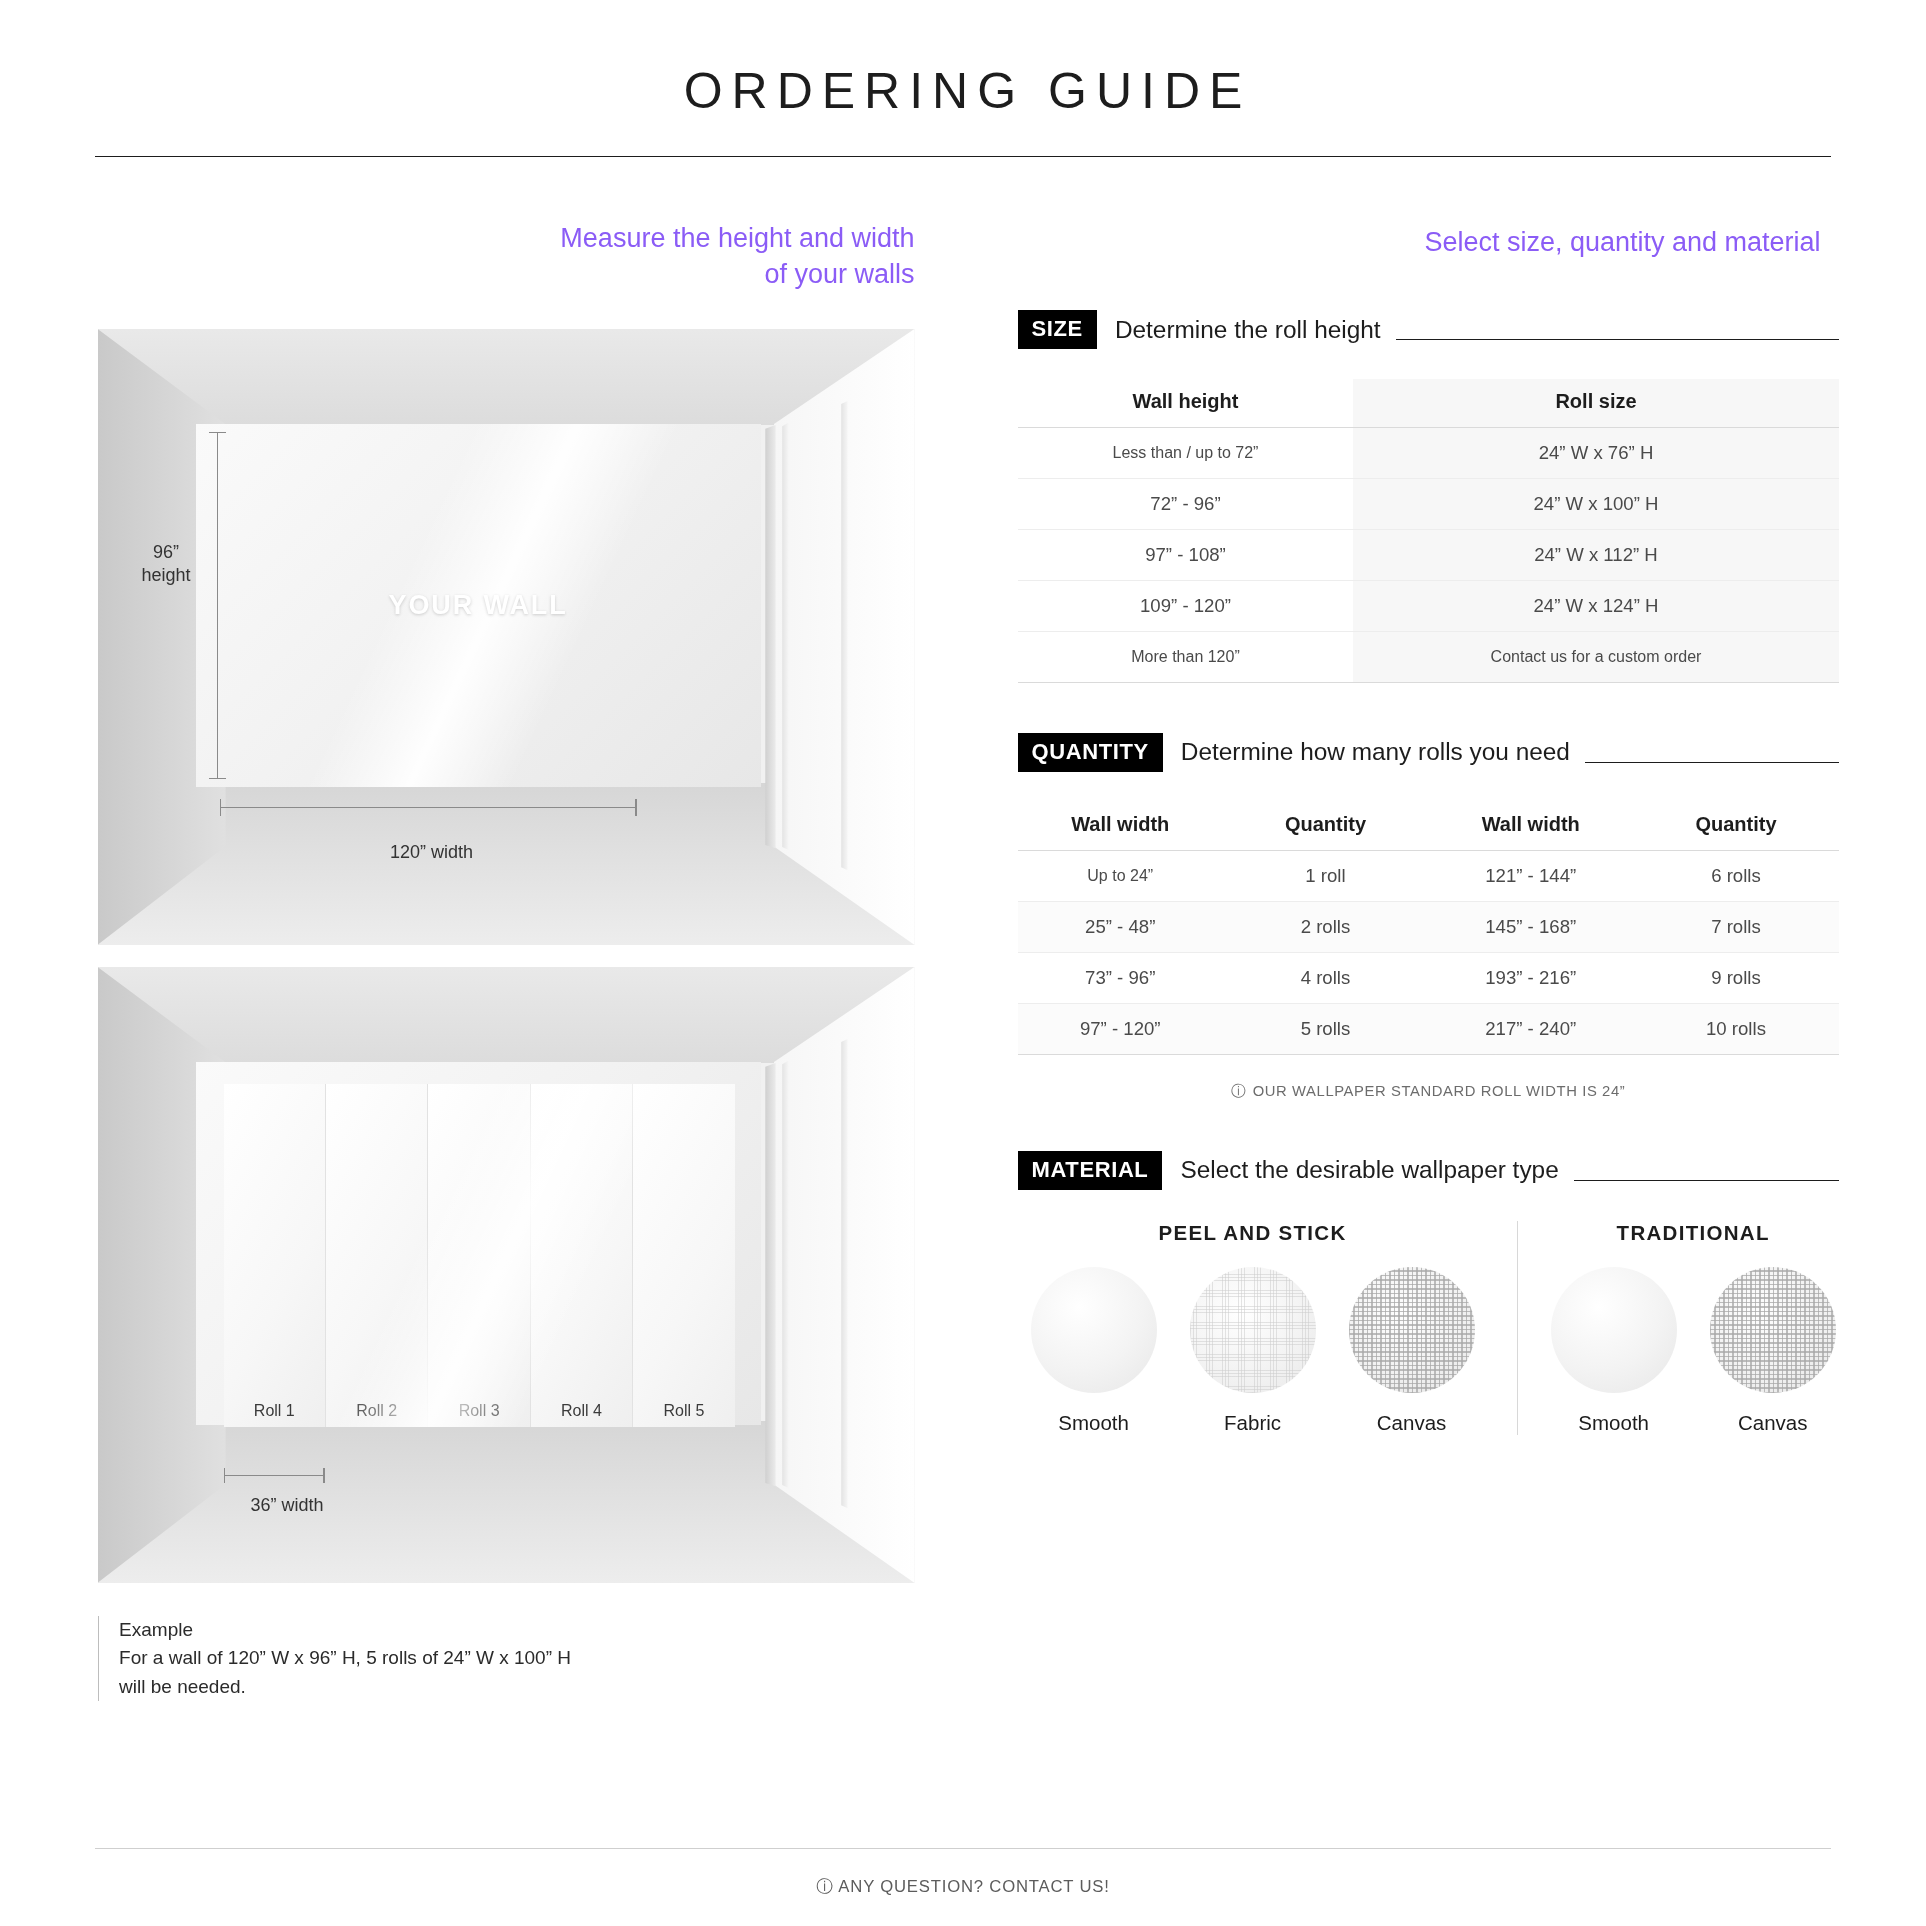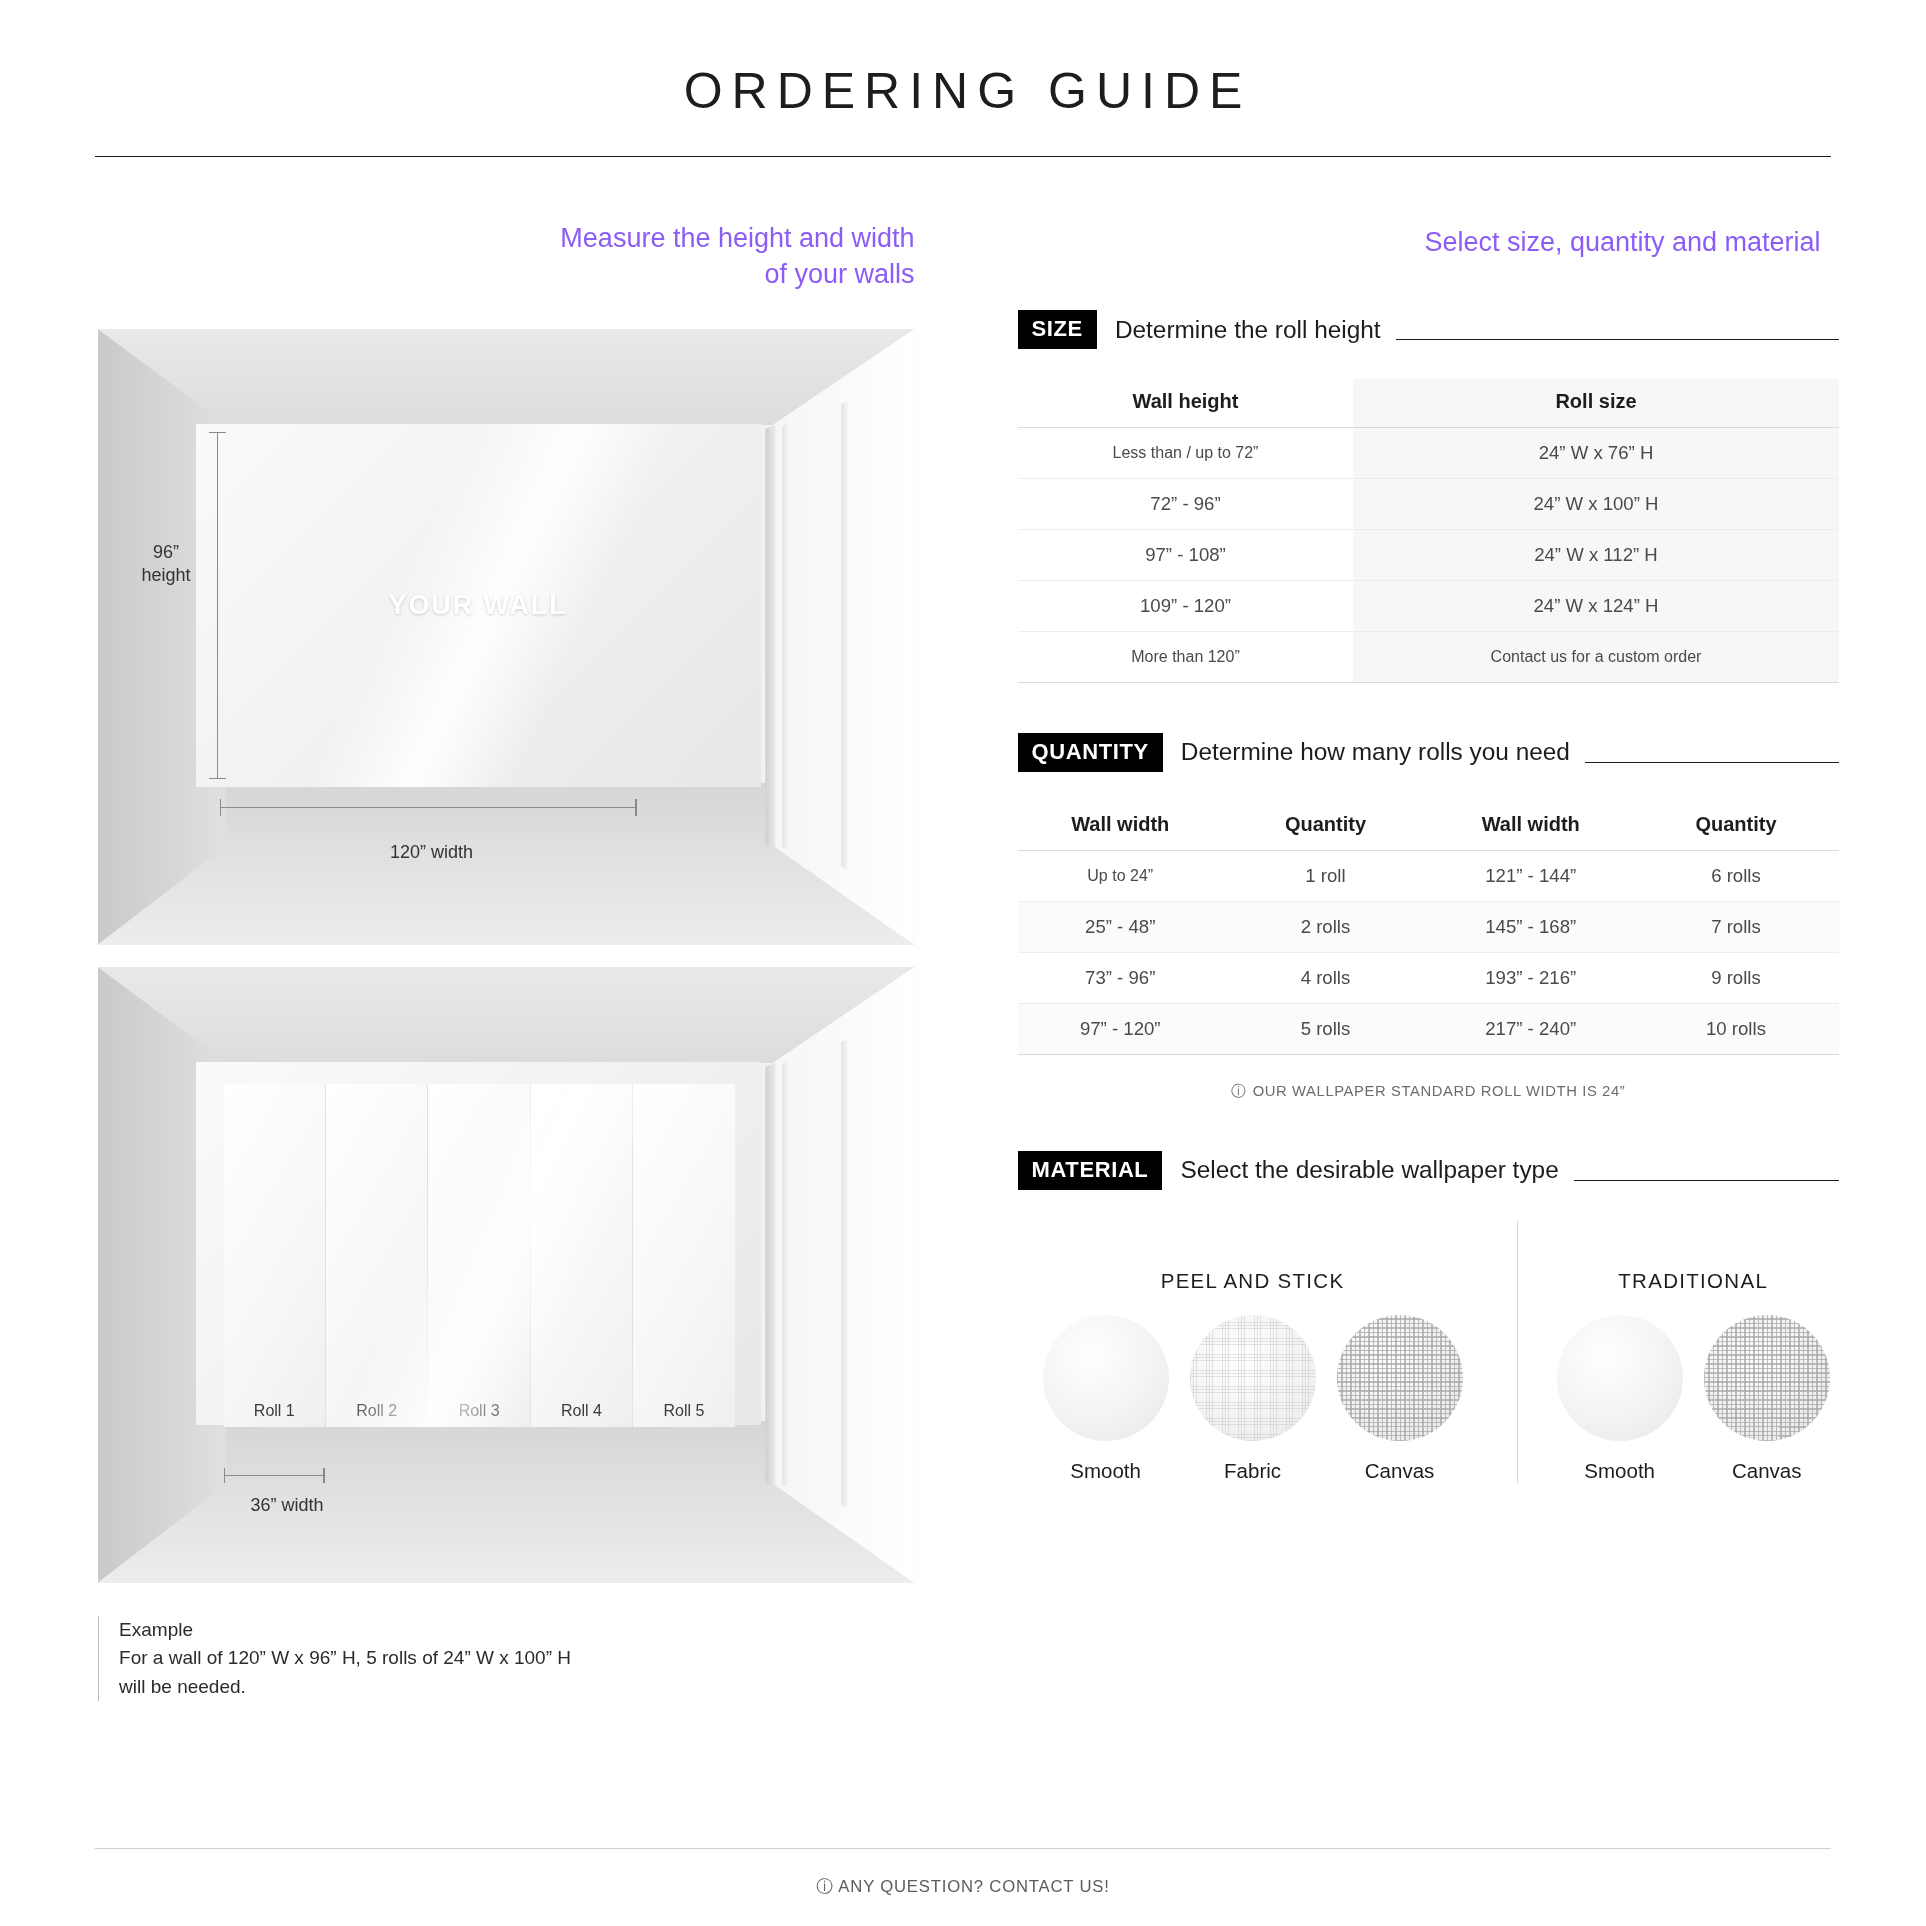--- a/index.html
+++ b/index.html
@@ -223,22 +223,22 @@
     color:#6c6c6c;
   }
   .note .i { display:inline-block; margin-right:6.4px; }
 
   
   .material-wrap { display:flex; margin-top:31px; width:821px; }
   .mat-group { display:flex; flex-direction:column; align-items:center; }
   .mat-group.peel { width:488px; }
   .mat-sep { width:1.3px; background:#d8d8d8; margin:0 29.5px; }
   .mat-group.trad { width:302px; }
-  .mat-title { font-size:20.5px; font-weight:400; letter-spacing:1.3px; color:#1d1d1d;margin-top:48px; }
-  .swatches { display:flex; gap:21px; margin-top:22px;text-align:center; }
+  .mat-title { font-size:20.5px; font-weight:700; letter-spacing:1.3px; color:#1d1d1d; }
+  .swatches { display:flex; gap:33px; margin-top:22px;text-align:center; }
   .sw-item { display:flex; flex-direction:column; align-items:center; }
   .circle { width:126px; height:126px; border-radius:50%; }
   .sw-smooth {
     background:radial-gradient(circle at 38% 32%, #ffffff 0%, #f3f3f3 55%, #e6e6e6 100%);
   }
   .sw-fabric {
     background:
       repeating-linear-gradient(0deg, rgba(205,205,205,.55) 0 0.6px, rgba(0,0,0,0) 0.6px 3.2px),
       repeating-linear-gradient(90deg, rgba(205,205,205,.55) 0 0.6px, rgba(0,0,0,0) 0.6px 3.2px),
       radial-gradient(circle at 40% 35%, #ffffff 0%, #f2f2f2 60%, #e8e8e8 100%);

